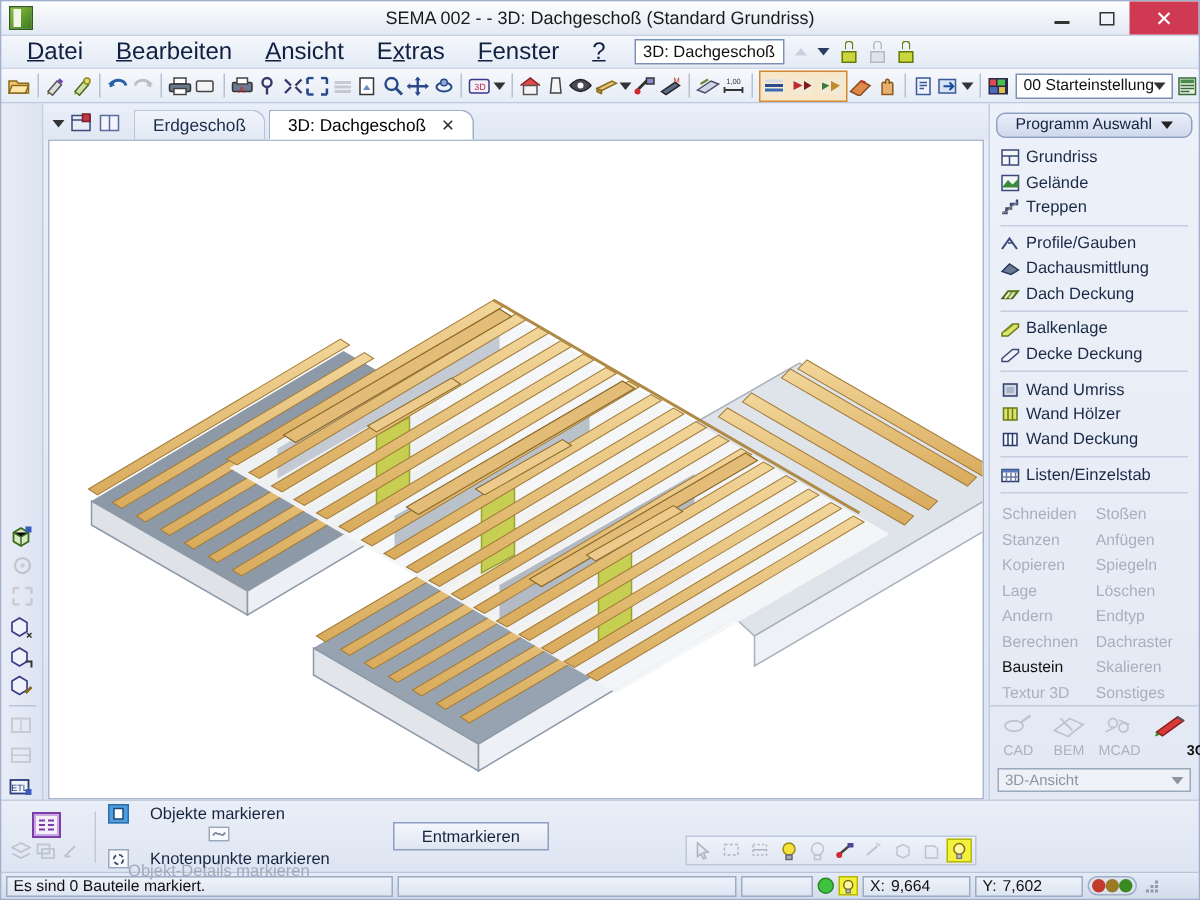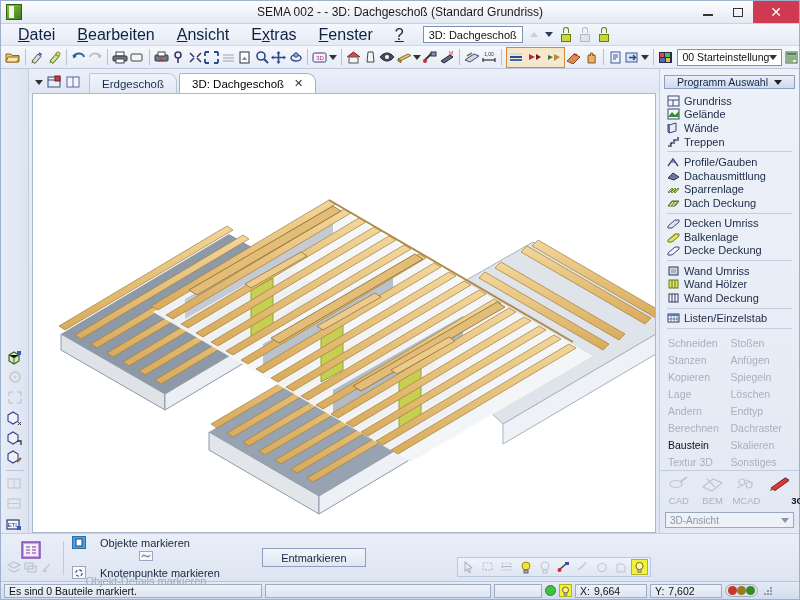--- a/index.html
+++ b/index.html
@@ -138,21 +138,21 @@
   .rightpanel{
     width:140px; flex:0 0 140px;
     background:linear-gradient(180deg,#edf1f9,#e3e9f4);
     border-left:1px solid #c4cee0;
     display:flex; flex-direction:column;
     padding:4px 0 0 0;
   }
   .prog-btn{
     margin:2px 4px 5px 4px; height:17px;
     background:linear-gradient(180deg,#e9eefa,#cfd9ec);
-    border:1px solid #8ea0bf; border-radius:0;
+    border:1px solid #8ea0bf; border-radius:6px;
     display:flex;align-items:center;justify-content:center;gap:6px;
     font-size:10.5px;color:#13243f;
   }
   .mitem{
     height:17px; display:flex;align-items:center; gap:4px;
     padding-left:6px; font-size:11px; color:#1a2a46;
   }
   .mitem .mi-ico{width:14px;height:13px;flex:0 0 14px;display:flex;align-items:center;justify-content:center;}
   .mdiv{height:1px;background:#c3cddf;margin:3px 7px;}
   .gridmenu{ display:grid; grid-template-columns:1fr 1fr; padding:3px 6px 0 8px; row-gap:1px;}
@@ -738,29 +738,20 @@
           <svg width="13" height="12" viewBox="0 0 13 12">
               <rect x="1" y="1" width="11" height="10" fill="#f2f5fa" stroke="#3a4a7a"></rect>
               <path d="M1 9l4-5 3 3 4-4v6z" fill="#3a8a3a"></path>
             </svg>
         </span>
         <span>Gelände</span>
       </div>
       <div class="mitem">
         <span class="mi-ico">
           <svg width="13" height="12" viewBox="0 0 13 12">
-              <path d="M2 3l7-2v8l-7 2z" fill="#e8ecf4" stroke="#3a4a7a"></path>
-              <path d="M2 3v8l-1-1V2z" fill="#b8c0d0" stroke="#3a4a7a"></path>
-            </svg>
-        </span>
-        <span>Wände</span>
-      </div>
-      <div class="mitem">
-        <span class="mi-ico">
-          <svg width="13" height="12" viewBox="0 0 13 12">
               <path d="M1 10h3V7h3V4h4V1" fill="none" stroke="#3a4a7a" stroke-width="1.6"></path>
               <path d="M1 10l3-1 3-3 4-3" stroke="#888"></path>
             </svg>
         </span>
         <span>Treppen</span>
       </div>
 
       <div class="mdiv"></div>
 
       <div class="mitem">
@@ -776,45 +767,29 @@
         <span class="mi-ico">
           <svg width="13" height="12" viewBox="0 0 13 12">
               <path d="M1 8L6 3l6 4-5 3z" fill="#6a7a95" stroke="#2a3a5a"></path>
             </svg>
         </span>
         <span>Dachausmittlung</span>
       </div>
       <div class="mitem">
         <span class="mi-ico">
           <svg width="13" height="12" viewBox="0 0 13 12">
-              <path d="M1 9l4-4 1 1-4 4zM4 9l4-4 1 1-4 4zM7 9l4-4 1 1-4 4z" fill="#cfe08a" stroke="#6a8a2a"></path>
-            </svg>
-        </span>
-        <span>Sparrenlage</span>
-      </div>
-      <div class="mitem">
-        <span class="mi-ico">
-          <svg width="13" height="12" viewBox="0 0 13 12">
               <path d="M1 9l4-5h7l-4 5z" fill="#8aa84a" stroke="#4a6a1a"></path>
               <path d="M3 9l3-4M6 9l3-4" stroke="#f0f4e0"></path>
             </svg>
         </span>
         <span>Dach Deckung</span>
       </div>
 
       <div class="mdiv"></div>
 
-      <div class="mitem">
-        <span class="mi-ico">
-          <svg width="13" height="12" viewBox="0 0 13 12">
-              <path d="M1 9l7-6h4v2l-7 6H1z" fill="#dfe4ec" stroke="#3a4a7a"></path>
-            </svg>
-        </span>
-        <span>Decken Umriss</span>
-      </div>
       <div class="mitem">
         <span class="mi-ico">
           <svg width="13" height="12" viewBox="0 0 13 12">
               <path d="M1 9l7-6h4v2l-7 6H1z" fill="#dde46a" stroke="#6a7a1a"></path>
               <path d="M3 8l6-5" stroke="#8a9a2a"></path>
             </svg>
         </span>
         <span>Balkenlage</span>
       </div>
       <div class="mitem">

